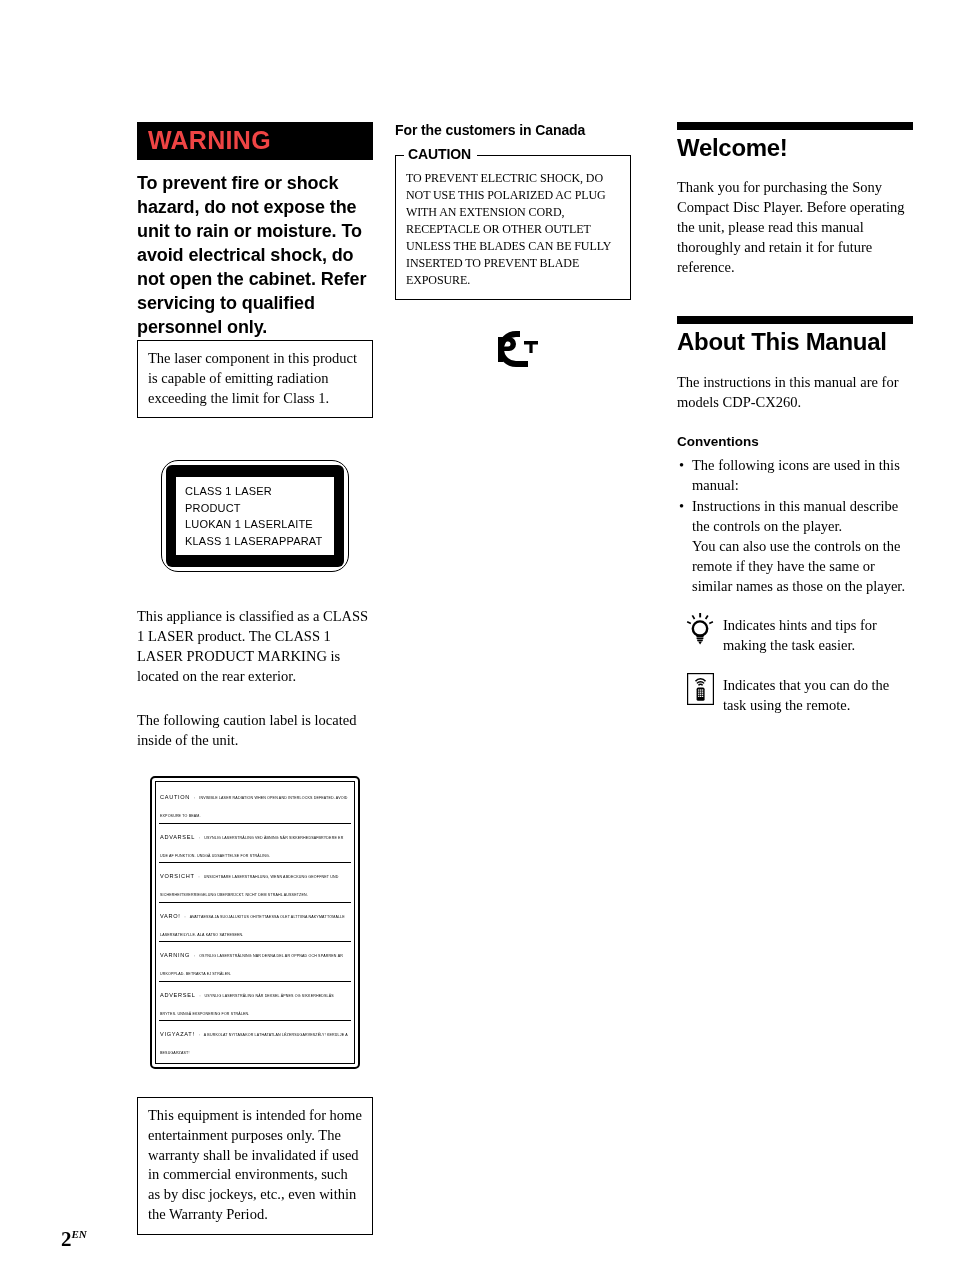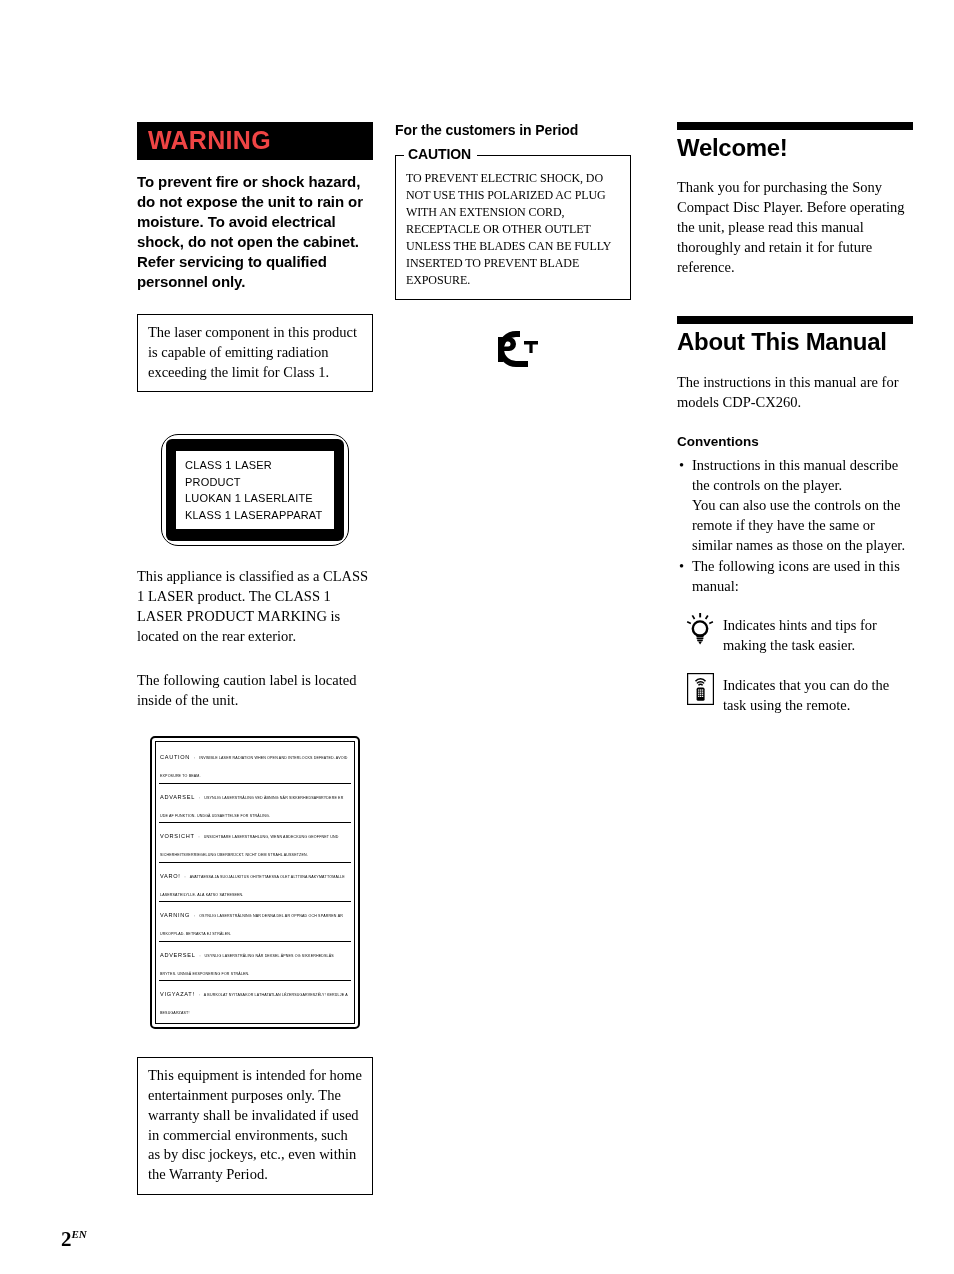--- a/index.html
+++ b/index.html
@@ -37,33 +37,33 @@
     font-family: "Liberation Sans", sans-serif;
     font-weight: bold;
     font-size: 25px;
     letter-spacing: 0.3px;
     padding: 5px 0 7px 11px;
     line-height: 1.05;
   }
   .warning-text {
     font-family: "Liberation Sans", sans-serif;
     font-weight: bold;
-    font-size: 15px;
+    font-size: 18px;
     line-height: 1.33;
     margin-top: 12px;
     letter-spacing: -0.1px;
   }
 
   .boxed {
     border: 1px solid #000000;
     padding: 8px 10px 9px 10px;
     font-size: 14.5px;
     line-height: 1.37;
   }
-  .box-laser-note { margin-top: 22px; }
+  .box-laser-note { }
 
   
   .laser-label-wrap {
     margin-top: 42px;
     display: flex;
     justify-content: center;
   }
   .laser-label {
     width: 178px;
     border: 1.5px solid #000000;
@@ -86,21 +86,21 @@
     line-height: 1.5;
     padding: 6px 9px;
     white-space: pre-line;
     letter-spacing: 0.2px;
   }
 
   .para {
     font-size: 14.5px;
     line-height: 1.38;
   }
-  .p-classified { margin-top: 20px; font-family: Liberation Serif, serif; }
+  .p-classified { margin-top: 34px; font-family: Liberation Serif, serif; }
   .p-caution-loc { margin-top: 24px; }
 
   
   .ml-label-wrap {
     margin-top: 26px;
     display: flex;
     justify-content: center;
   }
   .ml-label {
     width: 200px;
@@ -328,21 +328,21 @@
         </div>
       </div>
     </div>
 
     <div class="boxed box-home-use">This equipment is intended for home entertainment purposes only. The warranty shall be invalidated if used in commercial environments, such as by disc jockeys, etc., even within the Warranty Period.</div>
 
   </div>
 
   <div class="col col-mid">
 
-    <div class="mid-heading">For the customers in Period</div>
+    <div class="mid-heading">For the customers in Canada</div>
 
     <div class="fieldset">
       <span class="fieldset-legend">CAUTION</span>
       <div class="fieldset-body">TO PREVENT ELECTRIC SHOCK, DO NOT USE THIS POLARIZED AC PLUG WITH AN EXTENSION CORD, RECEPTACLE OR OTHER OUTLET UNLESS THE BLADES CAN BE FULLY INSERTED TO PREVENT BLADE EXPOSURE.</div>
     </div>
 
     <div class="pct-wrap">
       <svg width="58" height="42" viewBox="0 0 58 42">
 
         <path d="M32 3 A18 18 0 1 0 32 39 L44 39 L44 33 L32 33 A12 12 0 1 1 32 9 L44 9 L44 3 Z" fill="#000000"></path>
@@ -370,25 +370,25 @@
 
     <div class="section-2">
       <div class="sec-rule"></div>
       <div class="sec-title">About This Manual</div>
       <div class="sec-body">The instructions in this manual are for models CDP-CX260.</div>
 
       <div class="subhead">Conventions</div>
 
       <ul class="bullets">
         <li>
+          <span>The following icons are used in this manual:</span>
+        </li>
+        <li>
           <span>Instructions in this manual describe the controls on the player.</span>
           <span class="sub-line">You can also use the controls on the remote if they have the same or similar names as those on the player.</span>
-        </li>
-        <li>
-          <span>The following icons are used in this manual:</span>
         </li>
       </ul>
 
       <div class="icon-rows">
 
         <div class="icon-row">
           <div class="icon-slot">
             <svg width="28" height="32" viewBox="0 0 28 32">
 
               <rect x="13.2" y="0" width="1.9" height="4.4" fill="#000000"></rect>

